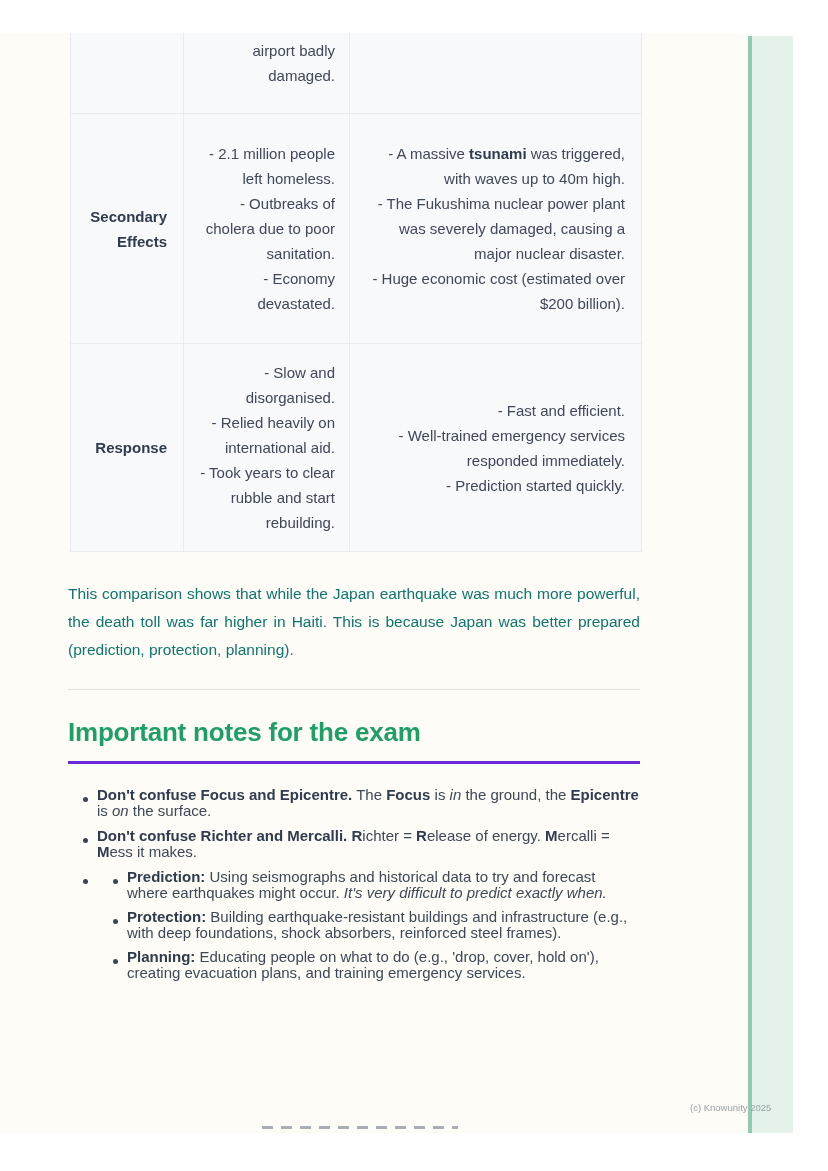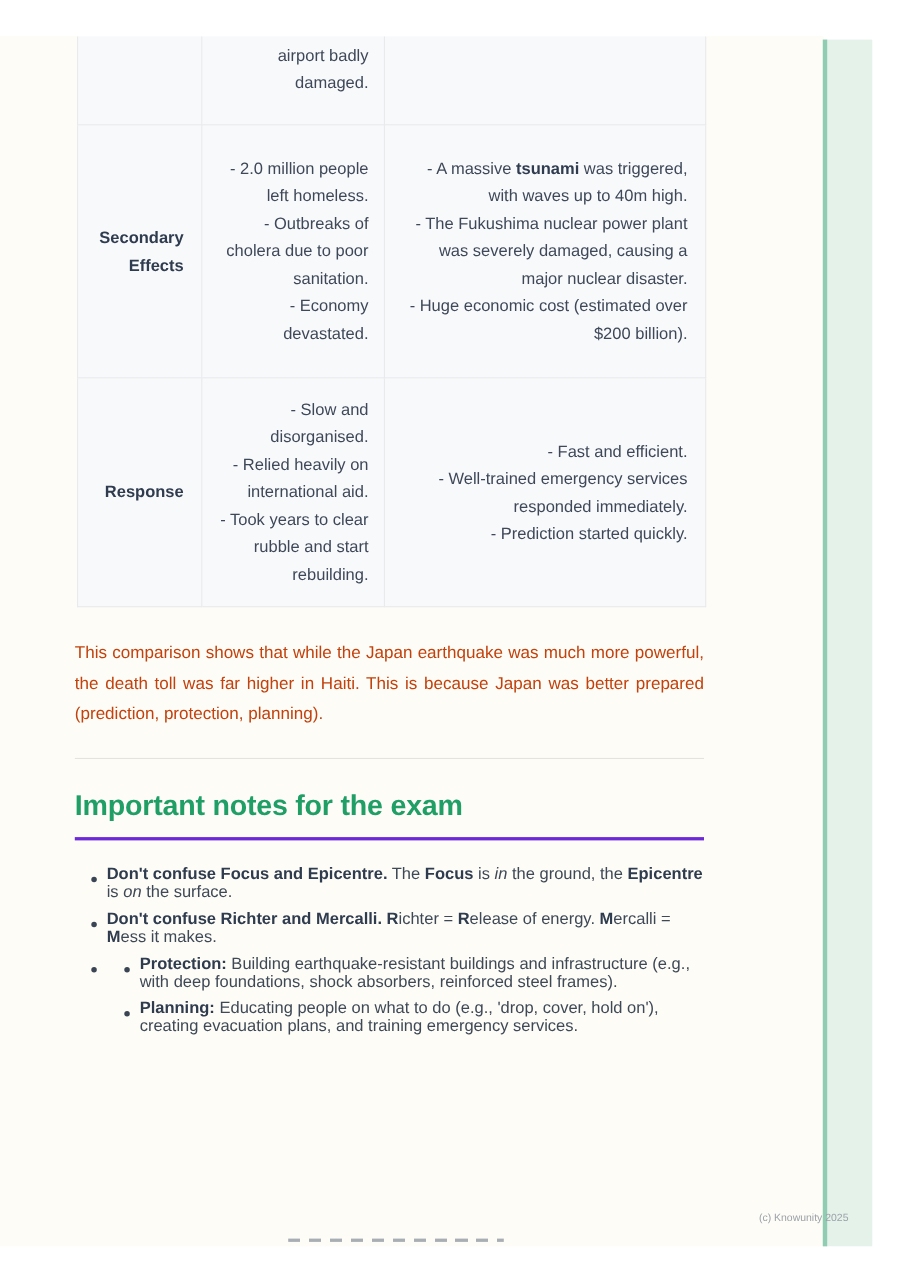--- a/index.html
+++ b/index.html
@@ -24,21 +24,21 @@
   table.tbl td.hd{font-weight:700;color:#2f3b4e;padding-left:14px;}
   table.tbl td.c2{padding:13px 14px;}
   tr.r2{height:230px;}
   tr.r3{height:208px;}
 
   .b{font-weight:700;color:#2f3b4e;}
   .i{font-style:italic;}
 
   
   .para{
-    margin:28px 0 0 0;font-size:15.5px;line-height:28px;color:#c2410c;
+    margin:28px 0 0 0;font-size:15.5px;line-height:28px;color:#0f766e;
     text-align:justify;
   }
   .divider{border:none;border-top:1px solid #e4e4de;margin:25px 0 0 0;}
 
   
   .heading{
     margin:27px 0 0 0;font-size:26px;font-weight:700;color:#1f9e66;
     letter-spacing:-0.2px;padding-bottom:13px;border-bottom:3px solid #6d28d9;
   }
 
@@ -90,21 +90,21 @@
             <col style="width:292px">
         </colgroup>
         <tbody>
             <tr>
           <td class="hd"></td>
           <td class="c2"><span>airport badly damaged.</span></td>
           <td></td>
         </tr>
         <tr class="r2">
           <td class="hd">Secondary Effects</td>
-          <td class="c2"><span>- 2.0 million people left homeless.</span><br><span>- Outbreaks of cholera due to poor sanitation.</span><br><span>- Economy devastated.</span></td>
+          <td class="c2"><span>- 2.1 million people left homeless.</span><br><span>- Outbreaks of cholera due to poor sanitation.</span><br><span>- Economy devastated.</span></td>
           <td><span>- A massive </span><span class="b">tsunami</span><span> was triggered, with waves up to 40m high.</span><br><span>- The Fukushima nuclear power plant was severely damaged, causing a major nuclear disaster.</span><br><span>- Huge economic cost (estimated over $200 billion).</span></td>
         </tr>
         <tr class="r3">
           <td class="hd">Response</td>
           <td class="c2"><span>- Slow and disorganised.</span><br><span>- Relied heavily on international aid.</span><br><span>- Took years to clear rubble and start rebuilding.</span></td>
           <td><span>- Fast and efficient.</span><br><span>- Well-trained emergency services responded immediately.</span><br><span>- Prediction started quickly.</span></td>
         </tr>
       </tbody>
         </table>
 
@@ -112,20 +112,21 @@
 
       <hr class="divider">
 
       <h1 class="heading">Important notes for the exam</h1>
 
       <ul class="l1">
         <li class="n1"><span class="b">Don't confuse Focus and Epicentre.</span><span> The </span><span class="b">Focus</span><span> is </span><span class="i">in</span><span> the ground, the </span><span class="b">Epicentre</span><span> is </span><span class="i">on</span><span> the surface.</span></li>
         <li class="n1"><span class="b">Don't confuse Richter and Mercalli.</span><span> </span><span class="b">R</span><span>ichter = </span><span class="b">R</span><span>elease of energy. </span><span class="b">M</span><span>ercalli = </span><span class="b">M</span><span>ess it makes.</span></li>
         <li class="n1">
           <ul class="l2">
+            <li class="n2"><span class="b">Prediction:</span><span> Using seismographs and historical data to try and forecast where earthquakes might occur. </span><span class="i">It's very difficult to predict exactly when.</span></li>
             <li class="n2"><span class="b">Protection:</span><span> Building earthquake-resistant buildings and infrastructure (e.g., with deep foundations, shock absorbers, reinforced steel frames).</span></li>
             <li class="n2"><span class="b">Planning:</span><span> Educating people on what to do (e.g., 'drop, cover, hold on'), creating evacuation plans, and training emergency services.</span></li>
           </ul>
         </li>
       </ul>
 
     </div>
   </div>
 
   <div class="strip"></div>

